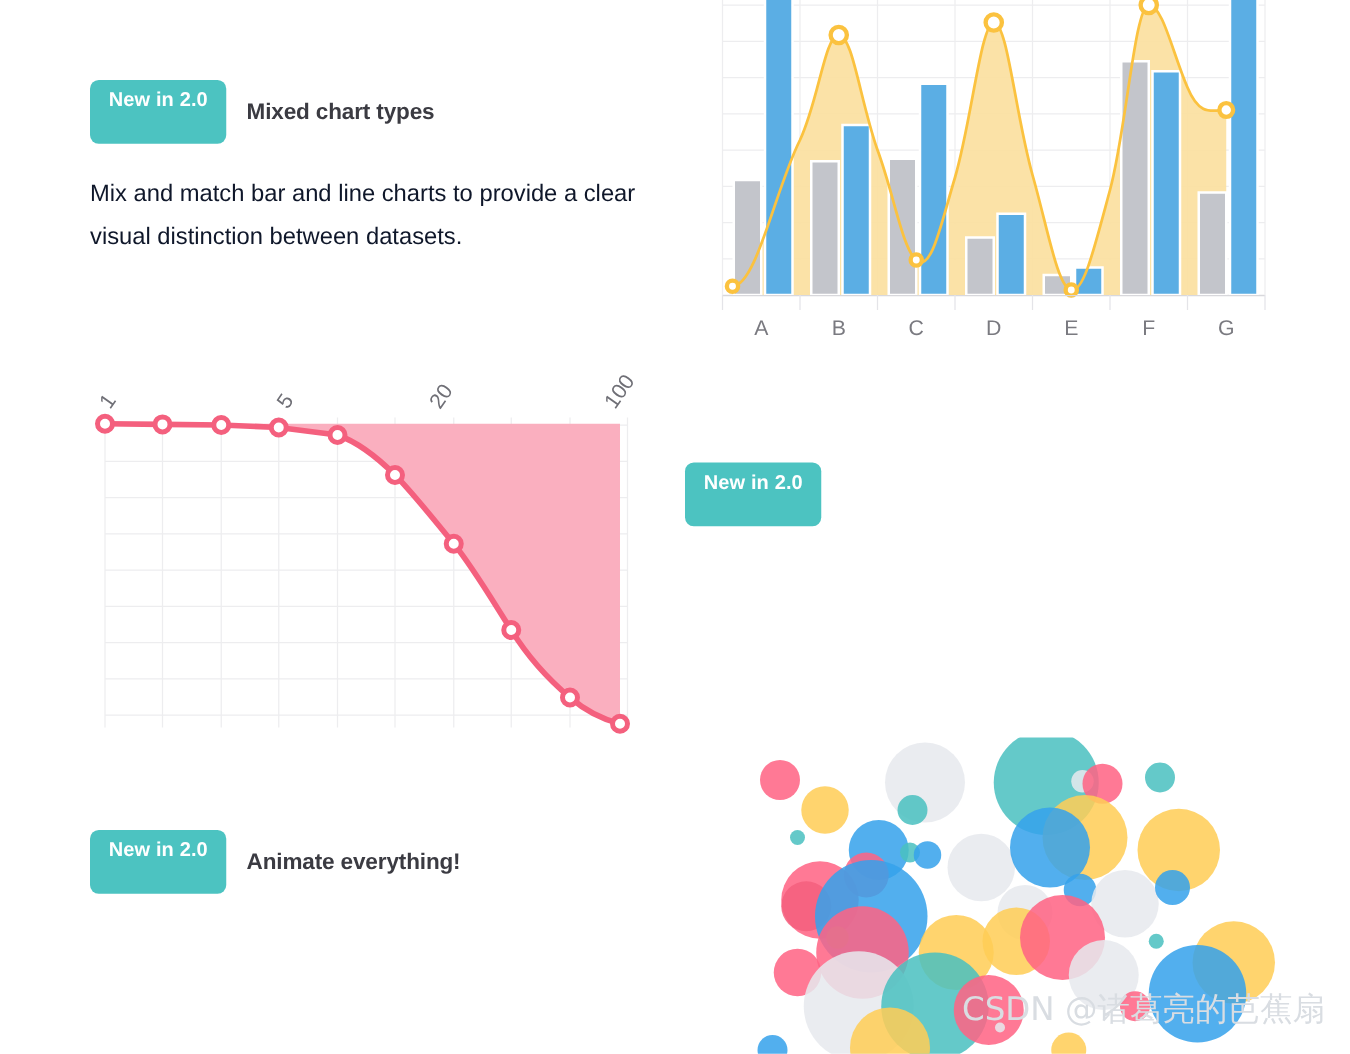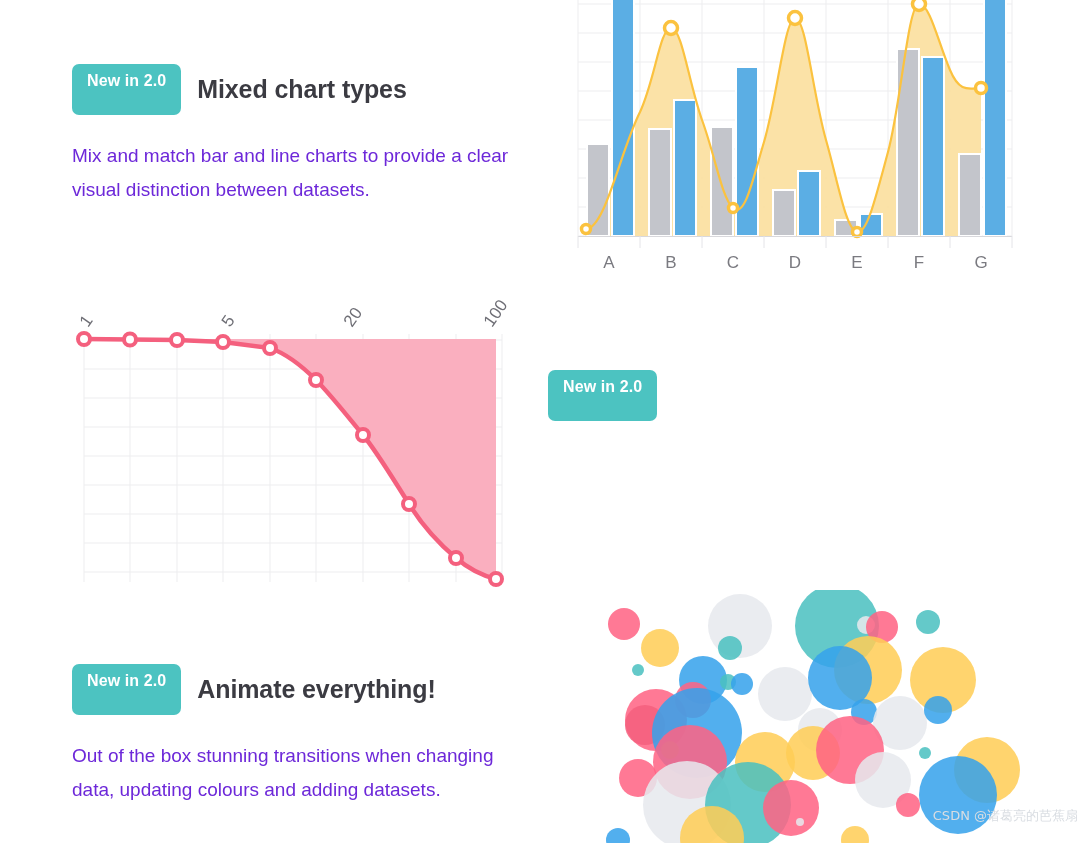--- a/index.html
+++ b/index.html
@@ -31,46 +31,46 @@
     color: #ffffff;
     font-size: 16px;
     font-weight: bold;
     letter-spacing: 0.1px;
     padding: 9px 15px 26px 15px;
     border-radius: 7px;
     line-height: 1;
     white-space: nowrap;
   }
   .feature-title {
-    font-size: 25px;
+    font-size: 18px;
     font-weight: bold;
     color: #3b3b42;
     letter-spacing: -0.1px;
     white-space: nowrap;
   }
   .feature-body {
     margin-top: 24px;
     font-size: 19px;
     line-height: 34px;
-    color: #6d28d9;
+    color: #0f172a;
     font-weight: 400;
   }
 
   
   .chart {
     position: absolute;
   }
   .chart svg { display: block; }
 
   
   .watermark {
     position: absolute;
-    right: 2px;
+    right: 20px;
     bottom: 18px;
-    font-size: 13px;
+    font-size: 26px;
     color: #d9dde2;
     white-space: nowrap;
     font-family: "DejaVu Sans", sans-serif;
     pointer-events: none;
   }
 </style>
 </head>
 <body>
 
 <div class="feature" style="left:72px; top:64px; width:460px;">
@@ -262,21 +262,20 @@
   <div class="feature-head">
     <span class="badge">New in 2.0</span>
   </div>
 </div>
 
 <div class="feature" style="left:72px; top:664px; width:460px;">
   <div class="feature-head">
     <span class="badge">New in 2.0</span>
     <span class="feature-title">Animate everything!</span>
   </div>
-  <p class="feature-body">Out of the box stunning transitions when changing data, updating colours and adding datasets.</p>
 </div>
 
 <div class="chart" style="left:560px; top:590px;">
   <svg width="470" height="255" viewBox="0 0 470 255">
     <g fill-opacity="0.86">
       <circle cx="64" cy="34" r="16" fill="#FF6384"></circle>
       <circle cx="100" cy="58" r="19" fill="#FFCD56"></circle>
       <circle cx="78" cy="80" r="6" fill="#4BC0C0"></circle>
       <circle cx="180" cy="36" r="32" fill="#E7E9ED"></circle>
       <circle cx="170" cy="58" r="12" fill="#4BC0C0"></circle>

